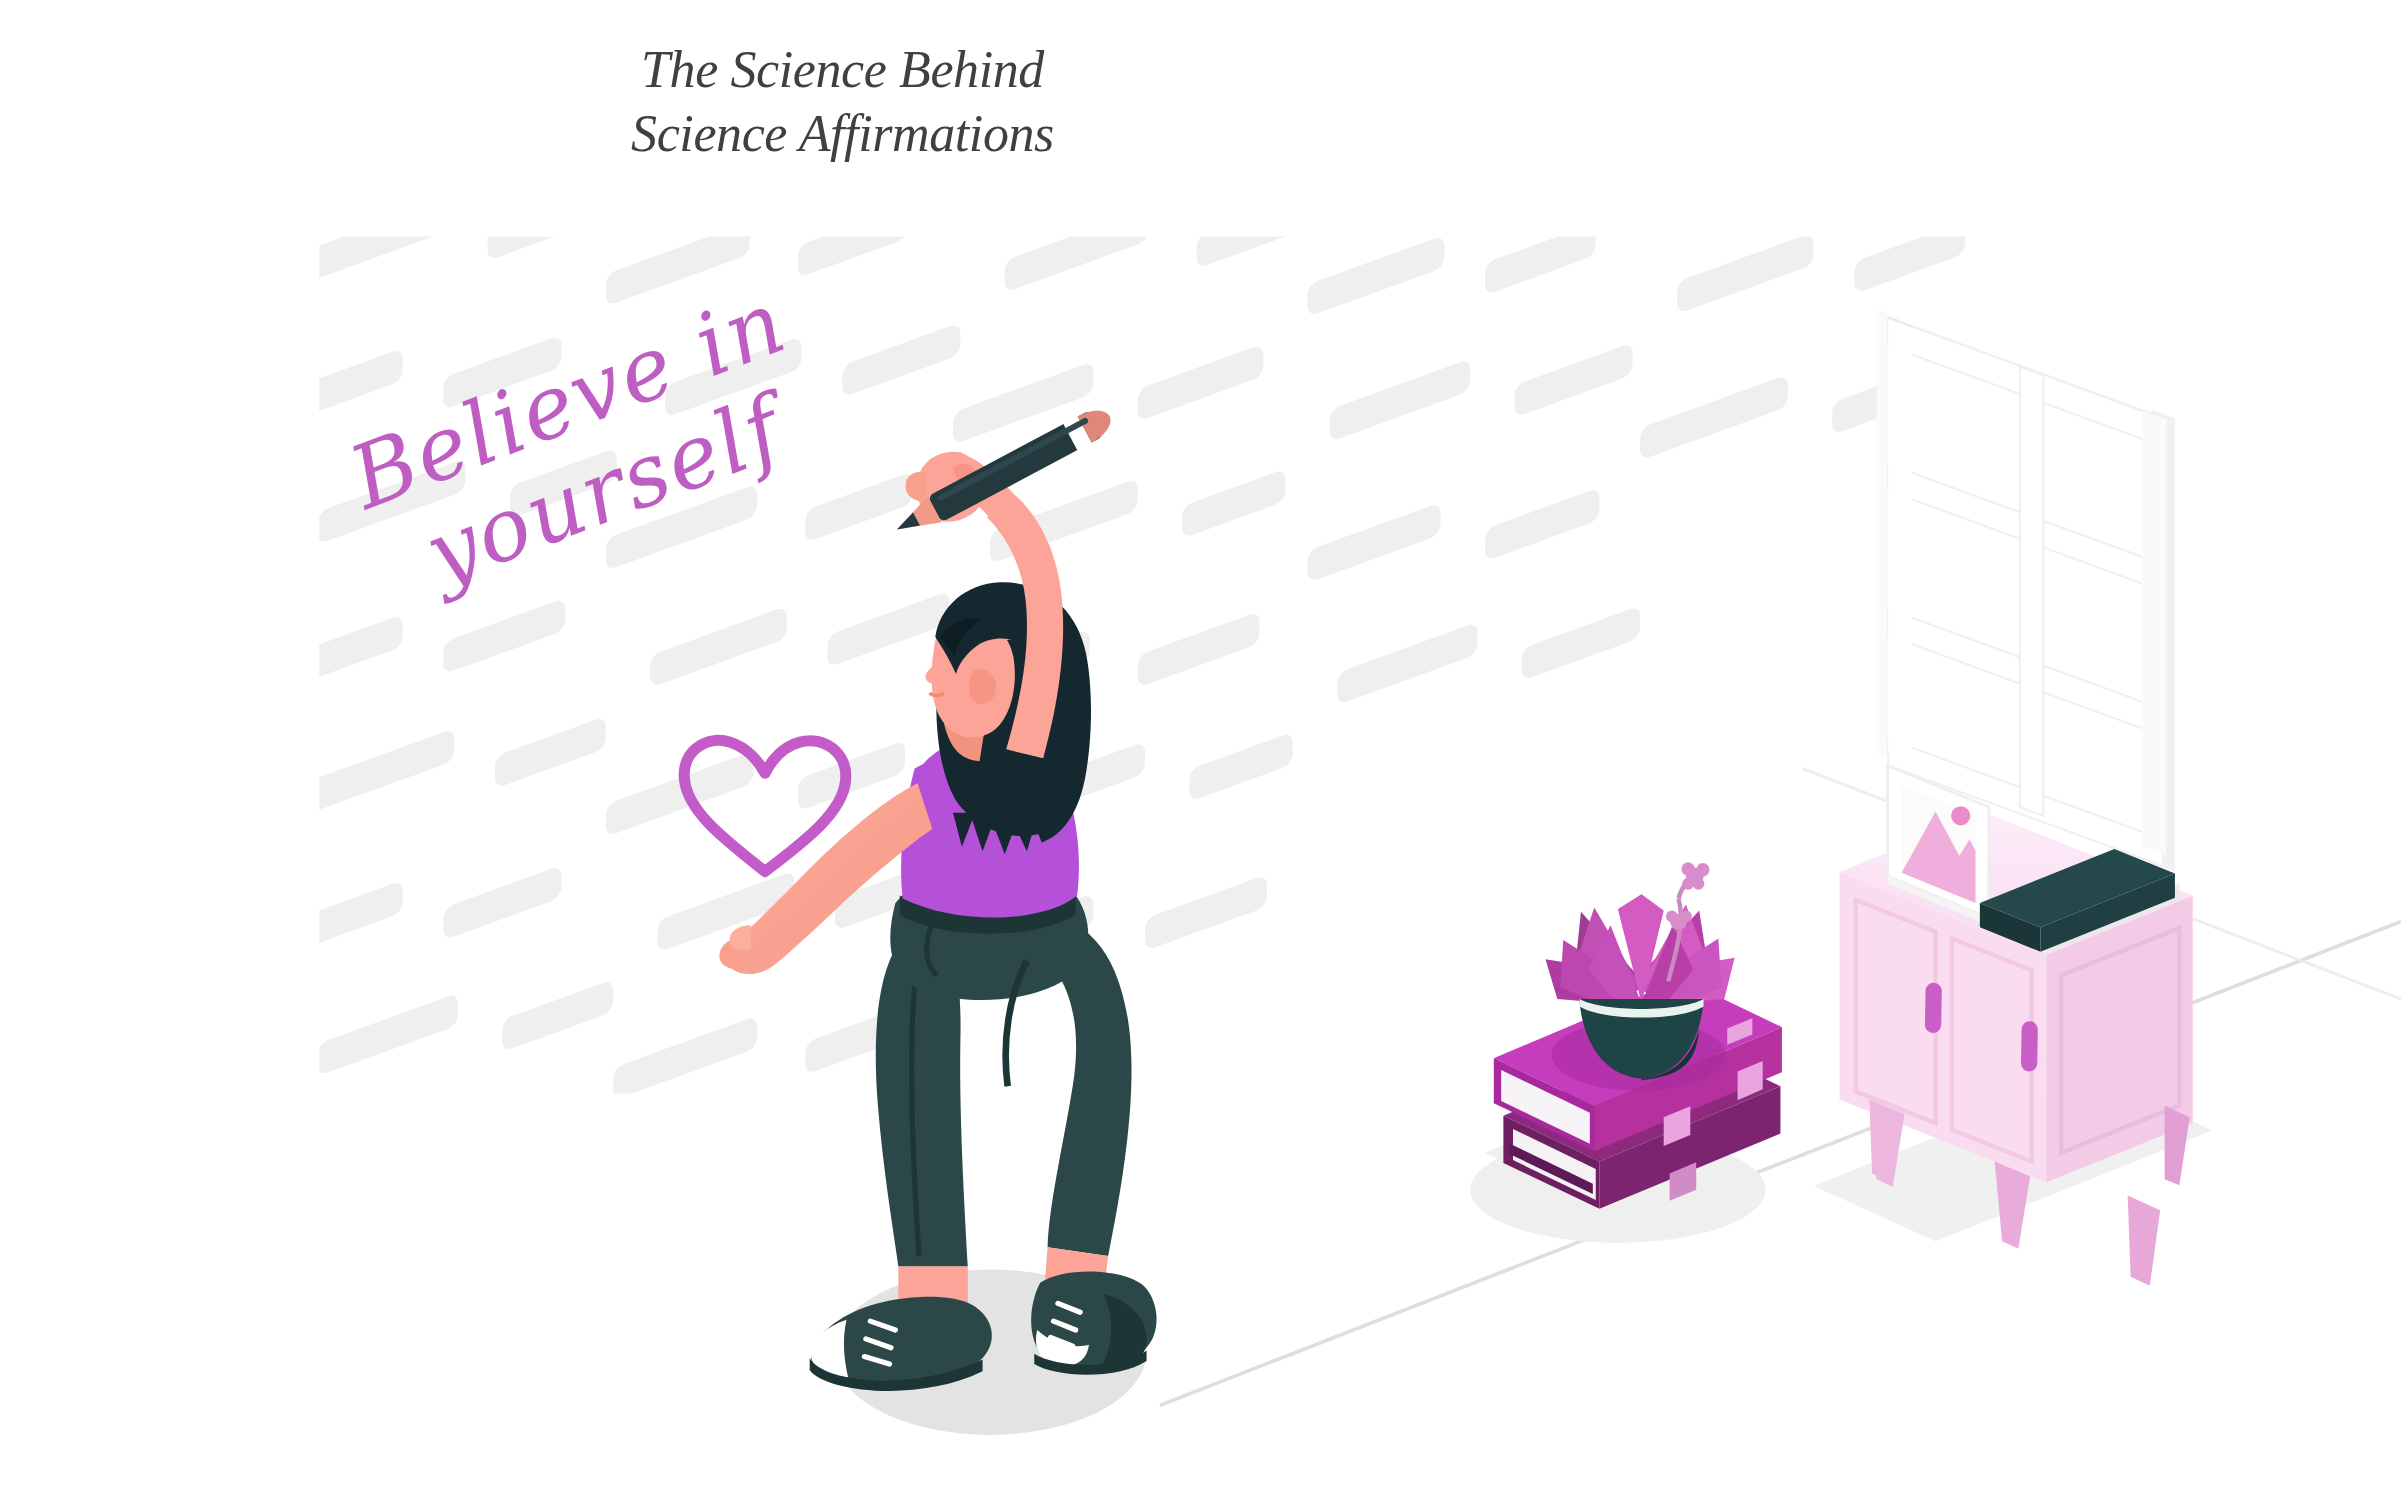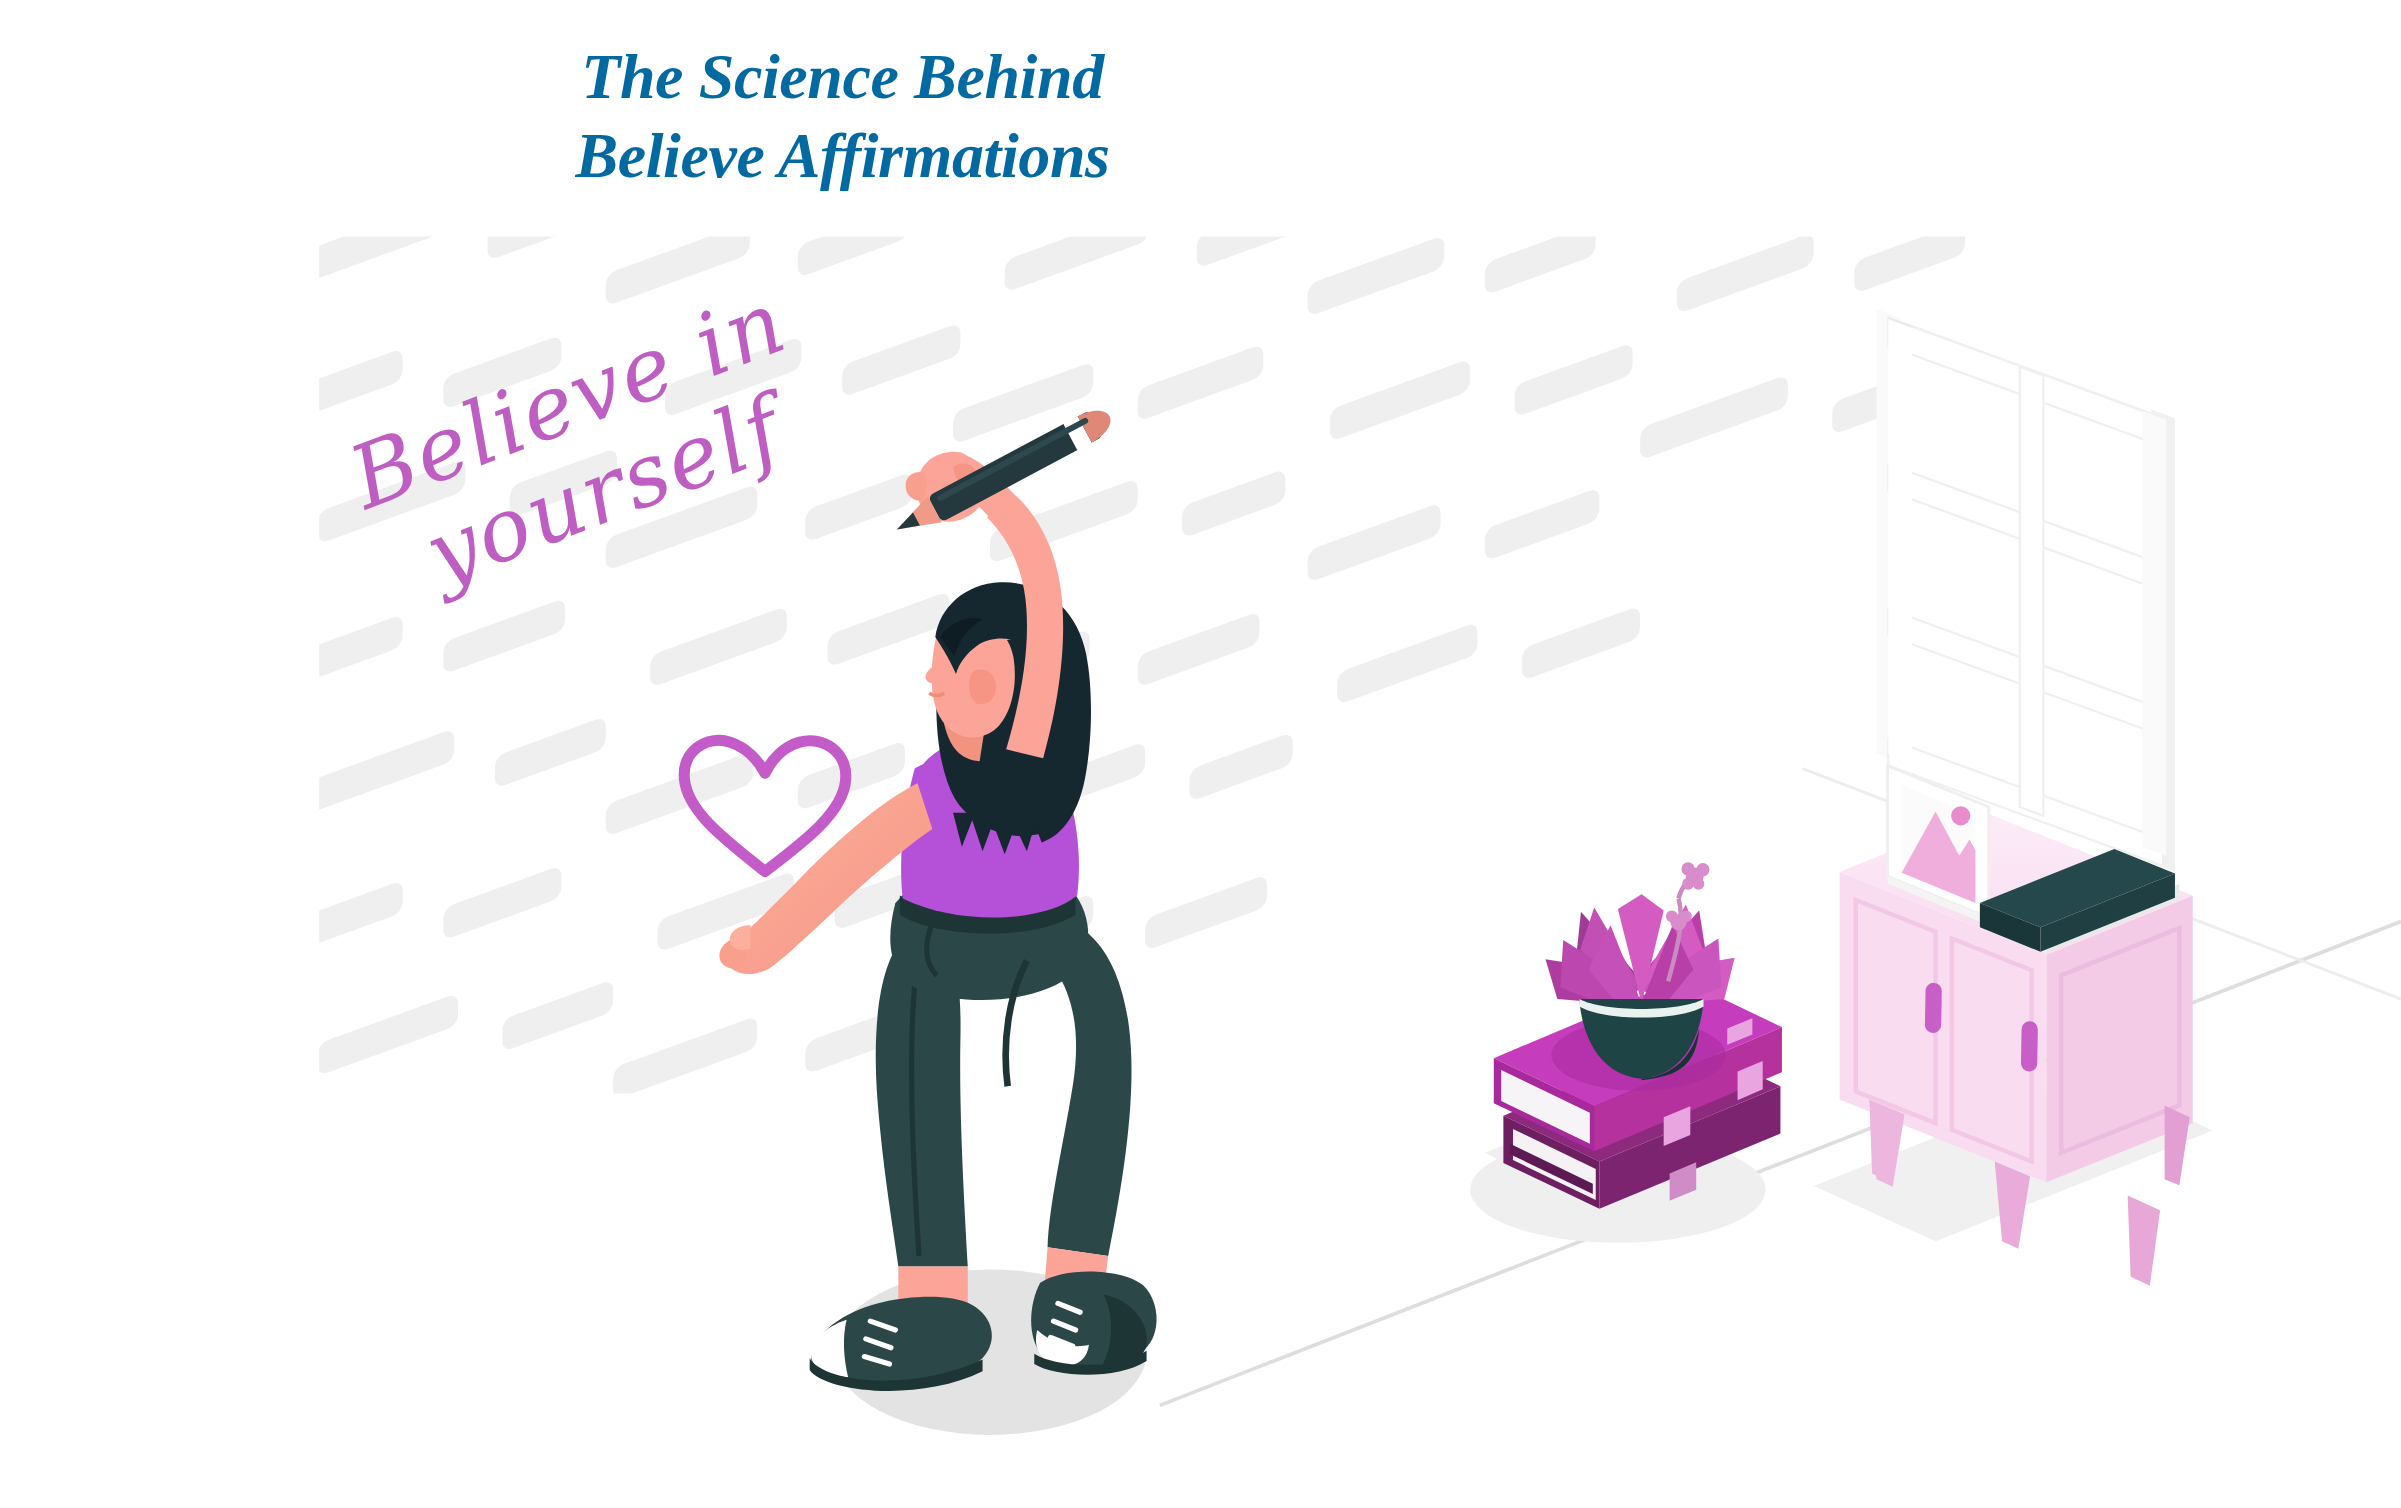--- a/index.html
+++ b/index.html
@@ -29,25 +29,25 @@
     left: 0;
     top: 38px;
     width: 1685px;
     text-align: center;
     z-index: 40;
     pointer-events: none;
   }
   #title-block .line {
     font-family: "Liberation Serif", "DejaVu Serif", serif;
     font-style: italic;
-    font-weight: 700;
-    font-size: 64px;
+    font-weight: 400;
+    font-size: 52px;
     line-height: 1.23;
     letter-spacing: -0.4px;
-    color: #0369a1;
+    color: #404040;
     white-space: nowrap;
   }
 
   
   #scene {
     position: absolute;
     left: 0; top: 0;
     width: 2401px;
     height: 1509px;
     display: block;
@@ -489,17 +489,17 @@
     <div id="hw-line-2" class="hw-line">yourself</div>
   </div>
 
   <svg style="position:absolute;left:665px;top:720px;width:200px;height:170px;z-index:21;" viewBox="0 0 270 230">
     <path d="M135,205 C85,165 30,125 26,80 C22,42 56,20 88,30 C110,37 126,55 135,72
              C144,54 160,36 182,30 C214,21 248,44 244,82 C240,126 186,166 135,205 Z" fill="none" stroke="#C35BC8" stroke-width="15" stroke-linejoin="round" stroke-linecap="round"></path>
   </svg>
 
   <div id="title-block">
     <div class="line">The Science Behind</div>
-    <div class="line">Believe Affirmations</div>
+    <div class="line">Science Affirmations</div>
   </div>
 
 </div>
 
 
 </body></html>

